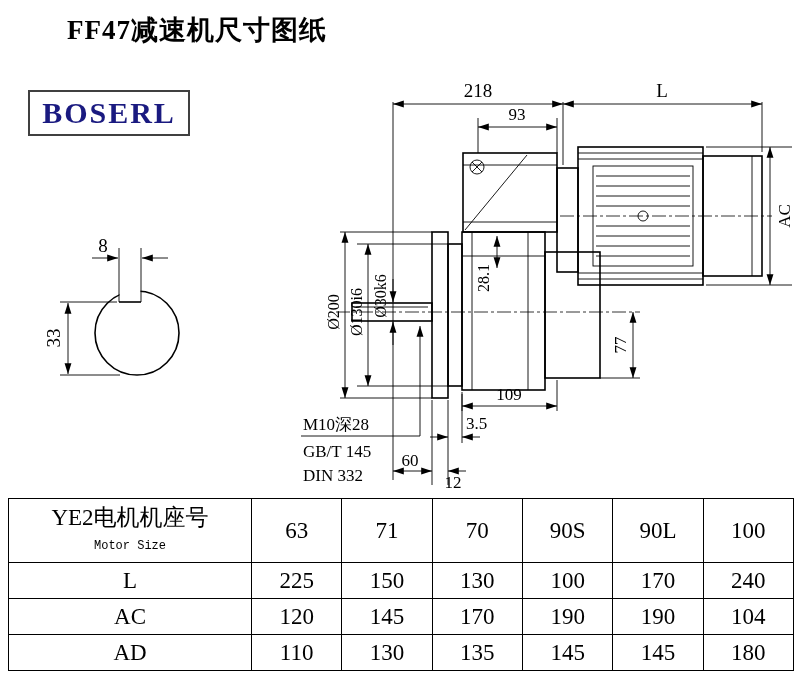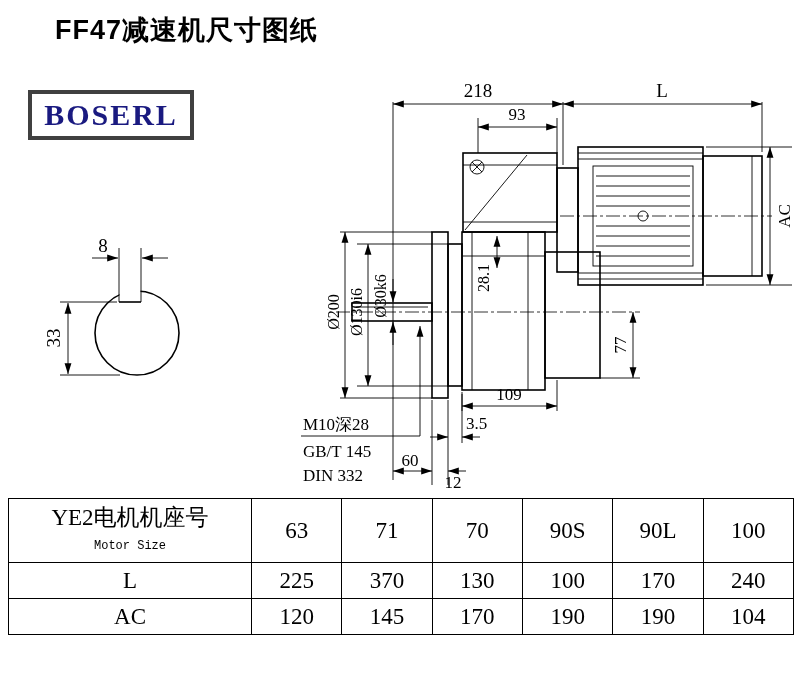--- a/index.html
+++ b/index.html
@@ -1,20 +1,20 @@
 <!DOCTYPE html>
 <html><head>
 <meta charset="utf-8">
 <style>
   html,body{margin:0;padding:0;background:#fff;}
   #stage{position:relative;width:800px;height:676px;background:#fff;overflow:hidden;
          font-family:"Liberation Serif",serif;color:#000;}
-  #title{position:absolute;left:55px;top:12px;font-family:Liberation Sans, sans-serif;
+  #title{position:absolute;left:67px;top:12px;font-family:Liberation Serif, serif;
          font-weight:bold;font-size:27px;letter-spacing:1px;}
-  #logo{position:absolute;left:28px;top:90px;width:158px;height:42px;border:4px solid #404040;
+  #logo{position:absolute;left:28px;top:90px;width:158px;height:42px;border:2px solid #404040;
         display:flex;align-items:center;justify-content:center;}
   #logo span{font-family:"Liberation Serif",serif;font-weight:bold;font-size:30px;
         color:#1a1a80;letter-spacing:2px;}
   svg{position:absolute;left:0;top:0;}
   svg text{font-family:"Liberation Serif",serif;font-size:17px;fill:#000;}
   .mid{text-anchor:middle;}
   .t19{font-size:19px;}
   .t16{font-size:16px;}
   .thick{fill:none;stroke:#000;stroke-width:1.6;}
   .thin{fill:none;stroke:#000;stroke-width:0.9;}
@@ -197,32 +197,41 @@
         <td>63</td>
         <td>71</td>
         <td>70</td>
         <td>90S</td>
         <td>90L</td>
         <td>100</td>
       </tr>
       <tr class="row">
         <td>L</td>
         <td>225</td>
-        <td>370</td>
+        <td>150</td>
         <td>130</td>
         <td>100</td>
         <td>170</td>
         <td>240</td>
       </tr>
       <tr class="row">
         <td>AC</td>
         <td>120</td>
         <td>145</td>
         <td>170</td>
         <td>190</td>
         <td>190</td>
         <td>104</td>
       </tr>
+      <tr class="row">
+        <td>AD</td>
+        <td>110</td>
+        <td>130</td>
+        <td>135</td>
+        <td>145</td>
+        <td>145</td>
+        <td>180</td>
+      </tr>
     </tbody>
       </table>
   </div>
 
 </div>
 
 </body></html>

